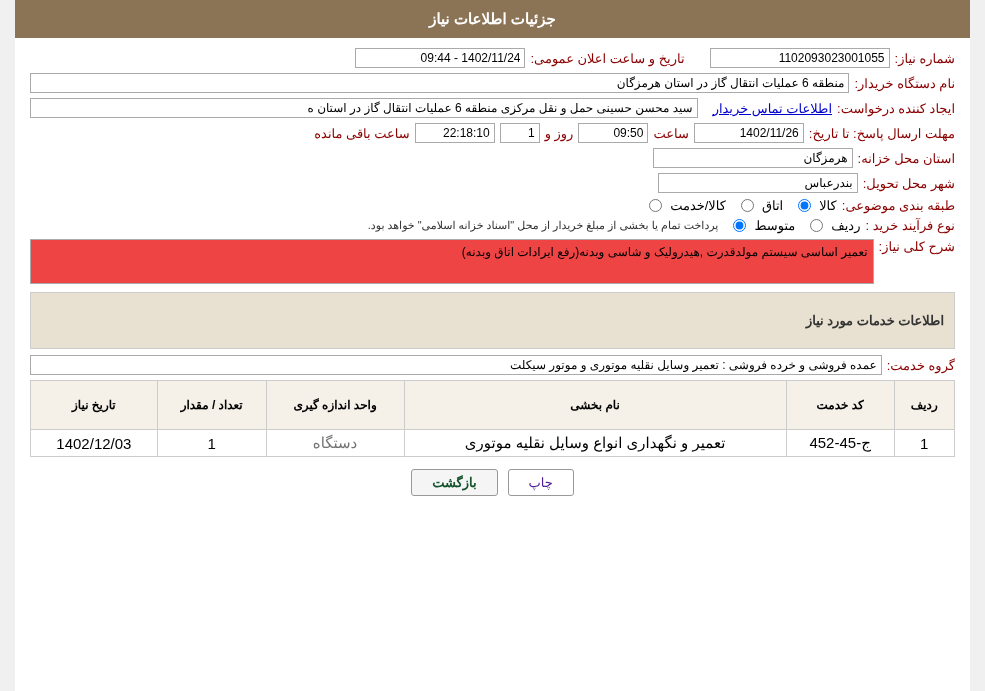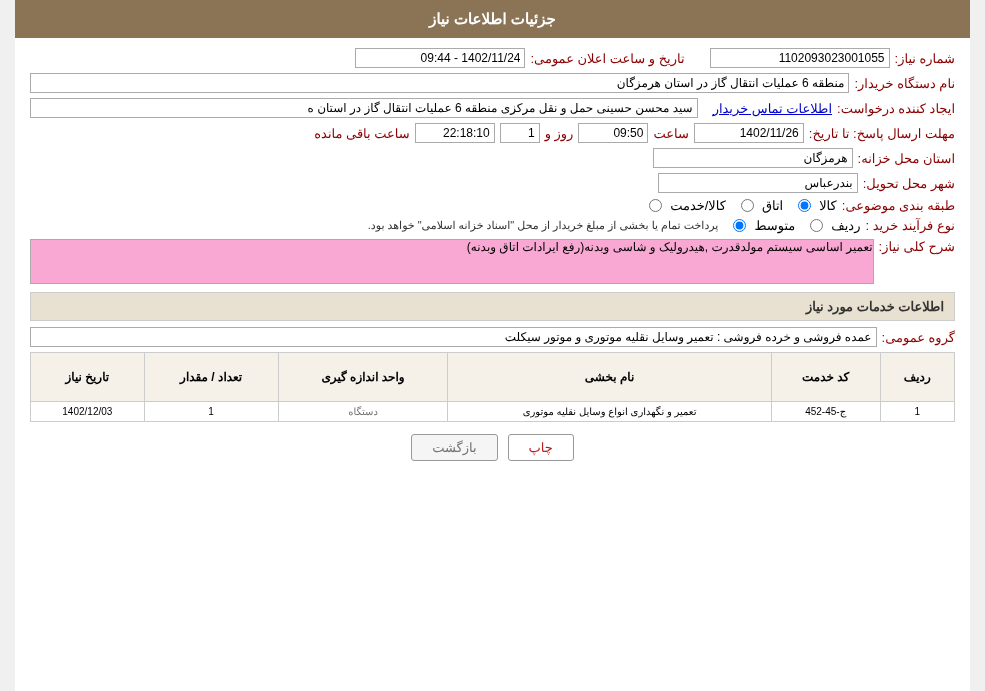--- a/index.html
+++ b/index.html
@@ -23,21 +23,21 @@
       font-size: 15px;
       font-weight: bold;
     }
     .content-area {
       padding: 10px 15px;
       background: #fff;
     }
     .section-header {
       background: #e8e0d0;
       border: 1px solid #ccc;
-      padding: 6px 10px;
+      padding: 20px 10px;
       font-weight: bold;
       color: #333;
       text-align: right;
       margin-bottom: 6px;
     }
     .radio-group {
       display: flex;
       gap: 15px;
       align-items: center;
       direction: rtl;
@@ -59,21 +59,21 @@
       background: #f5f0e8;
       border: 1px solid #ccc;
       padding: 17px 8px;
       text-align: center;
       font-size: 12px;
     }
     table.data-table td {
       border: 1px solid #ccc;
       padding: 4px 8px;
       text-align: center;
-      font-size: 10px;
+      font-size: 15px;
     }
     .blue-link {
       color: #0000cc;
       text-decoration: underline;
     }
     .textarea-box {
       width: 100%;
       border: 1px solid #aaa;
       min-height: 60px;
       padding: 4px;
@@ -91,25 +91,26 @@
     .btn {
       padding: 5px 20px;
       font-size: 13px;
       font-family: Tahoma, Arial, sans-serif;
       cursor: pointer;
       border: 1px solid #999;
       border-radius: 3px;
     }
     .btn-print {
       background: #fff;
-      color: #b91c1c;
+      color: #4c1d95;
     }
     .btn-back {
       background: #f5f5f5;
-      color: #737373;
+      color: #14532d;
+      font-weight: bold;
     }
     .small-input {
       border: 1px solid #aaa;
       background: #fff;
       padding: 2px 4px;
       font-size: 12px;
       font-family: Tahoma, Arial, sans-serif;
     }
     .row-flex {
       display: flex;
@@ -199,29 +200,29 @@
         <div class="radio-item">
           <span>متوسط</span>
           <input type="radio" name="ptype" checked="" style="">
         </div>
       </div>
       <span style="font-size:11px; color:#333; margin-right:10px;">پرداخت تمام یا بخشی از مبلغ خریدار از محل "اسناد خزانه اسلامی" خواهد بود.</span>
     </div>
 
     <div class="row-flex" style="align-items:flex-start; margin-top:6px;">
       <span class="dark-red">شرح کلی نیاز:</span>
-      <div style="flex:1; border:1px solid #aaa; min-height:45px; background:#f9a8d4; font-size:12px; direction:rtl; text-align:right;">
+      <div style="flex:1; border:1px solid #aaa; padding:5px; min-height:45px; background:#ef4444; font-size:12px; direction:rtl; text-align:right;">
         <span>تعمیر اساسی سیستم مولدقدرت ,هیدرولیک و شاسی وبدنه(رفع ایرادات اتاق وبدنه)</span>
       </div>
     </div>
 
     <div class="section-header" style="margin-top:8px;">اطلاعات خدمات مورد نیاز</div>
 
     <div class="row-flex">
-      <span class="dark-red">گروه عمومی:</span>
+      <span class="dark-red">گروه خدمت:</span>
       <input class="small-input grow" value="عمده فروشی و خرده فروشی : تعمیر وسایل نقلیه موتوری و موتور سیکلت" readonly="" style="">
     </div>
 
     <table class="data-table">
       <thead>
         <tr>
           <th>ردیف</th>
           <th>کد خدمت</th>
           <th>نام بخشی</th>
           <th>واحد اندازه گیری</th>

